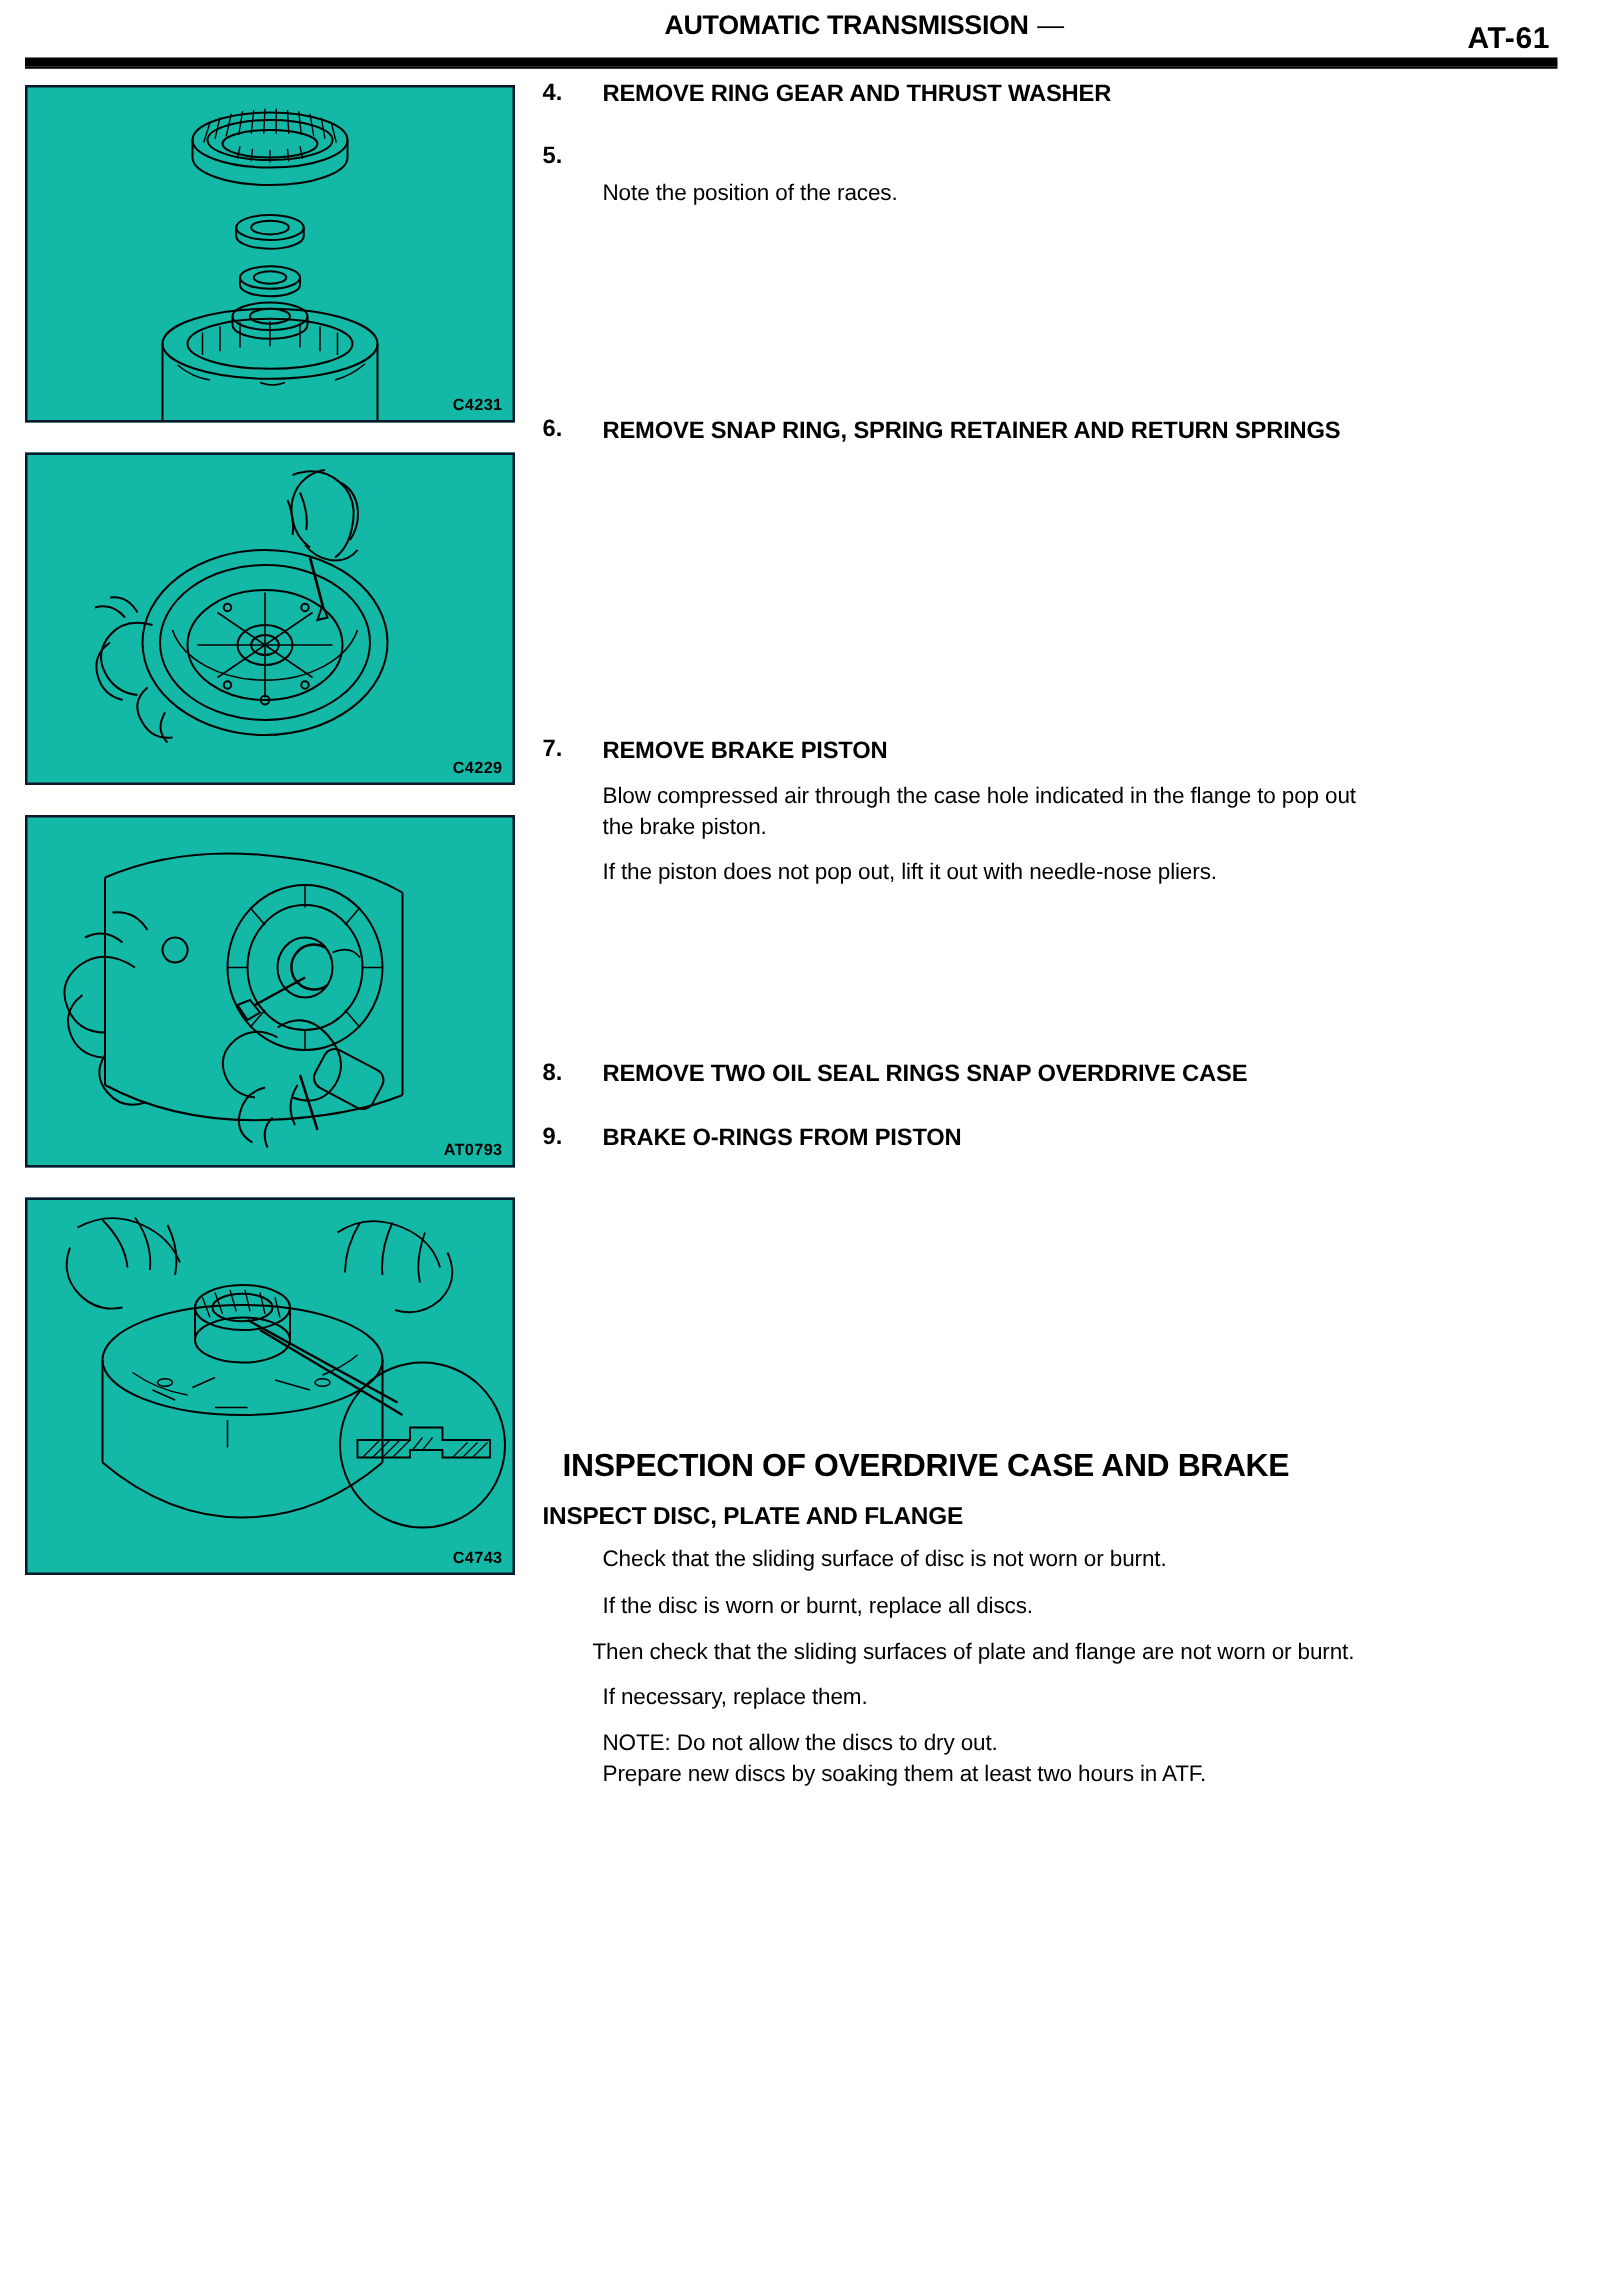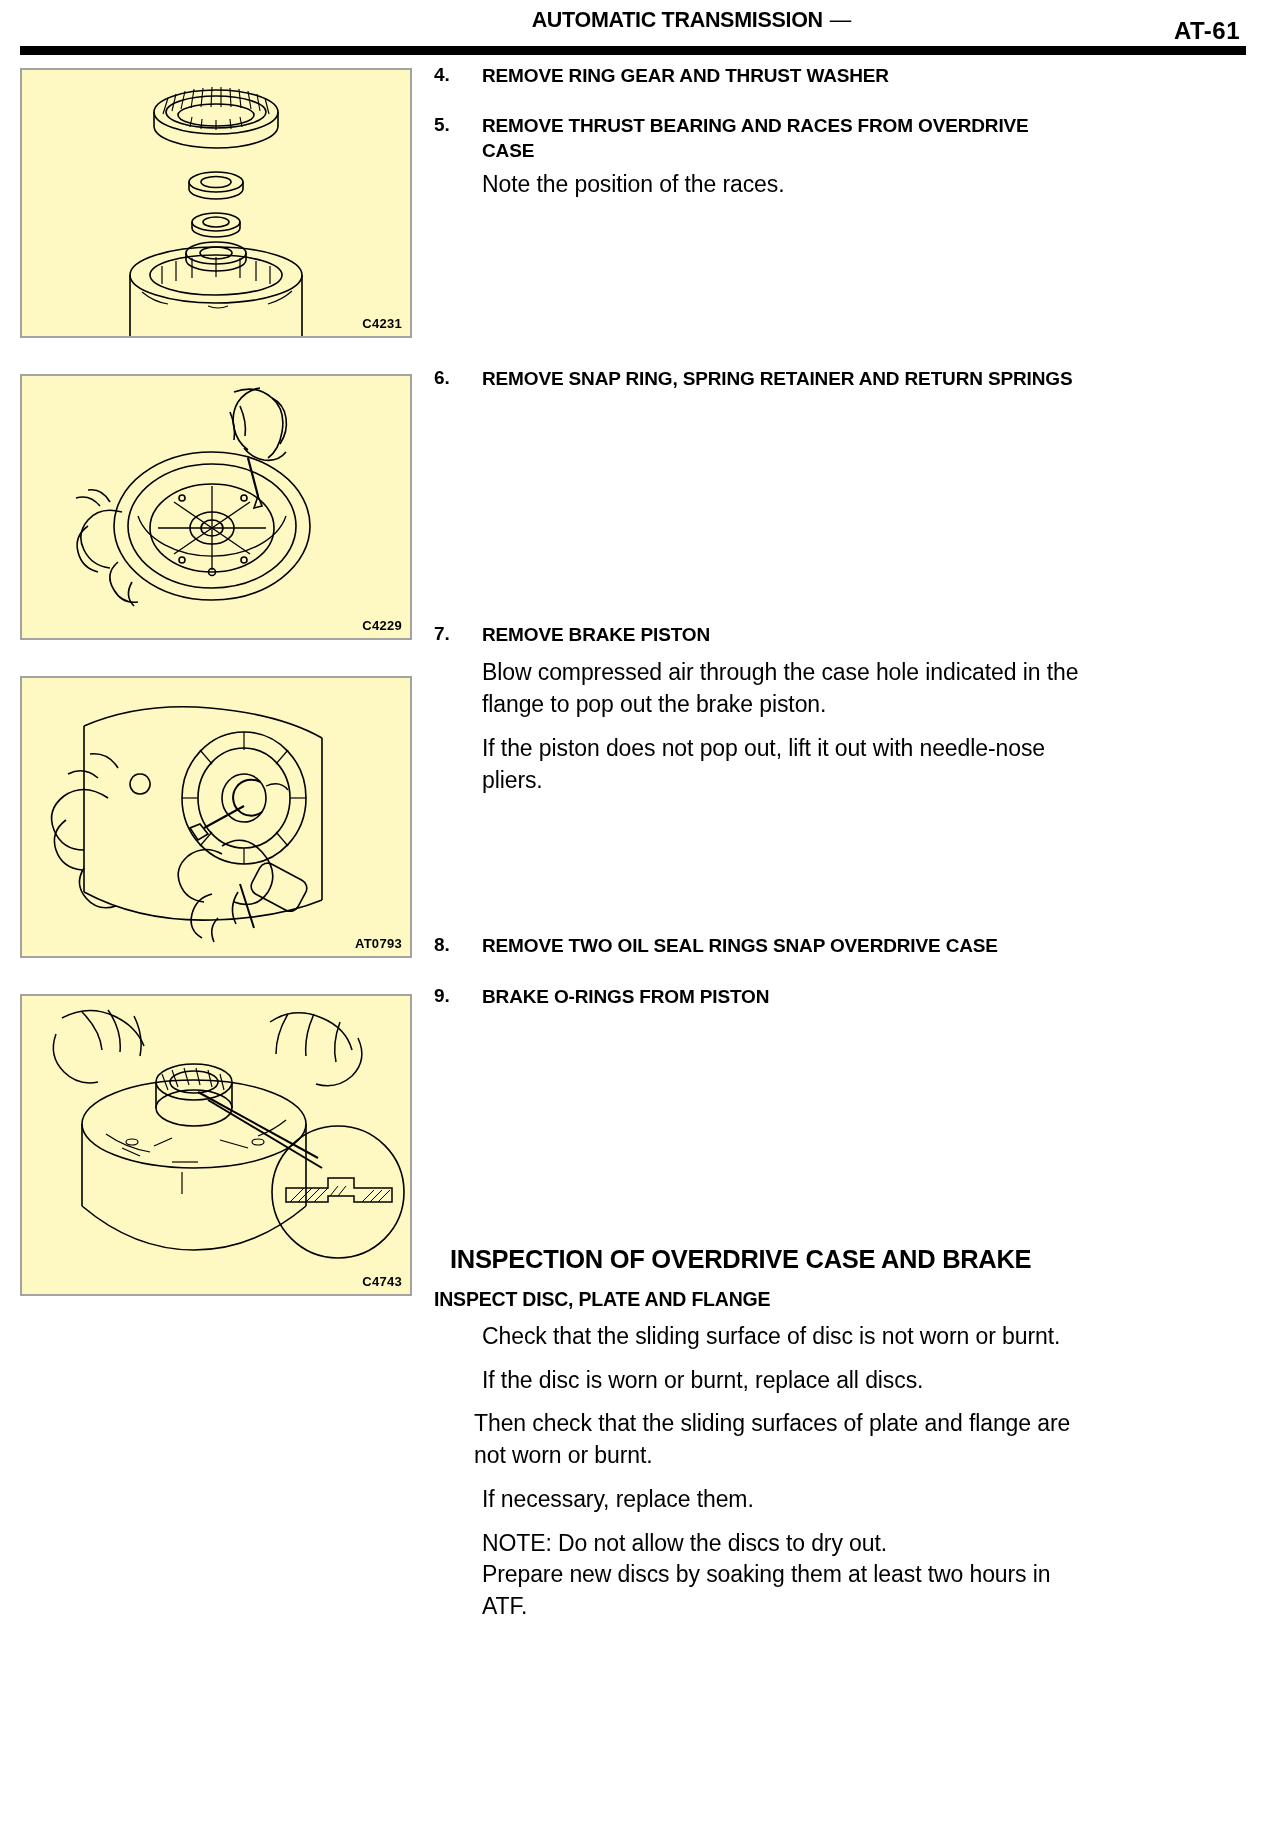--- a/index.html
+++ b/index.html
@@ -24,33 +24,33 @@
   .hdr-rule{position:absolute;left:20px;top:46px;width:1226px;height:7px;
     background:#000;}
   .hdr-rule::after{content:"";position:absolute;left:0;top:7px;
     width:1226px;height:2px;background:#000;}
 
   
   .figcol{position:absolute;left:20px;top:68px;width:392px;}
   .txtcol{position:absolute;left:434px;top:64px;width:812px;}
 
   
-  .figbox{position:relative;border:2px solid #a3a3a3;background:#fef9c3;
-    margin-bottom:36px;overflow:hidden;}
+  .figbox{position:relative;border:2px solid #0f172a;background:#14b8a6;
+    margin-bottom:24px;overflow:hidden;}
   .figbox svg{display:block;}
   .figcode{position:absolute;right:8px;bottom:5px;font-size:13px;
     font-weight:bold;font-family:"Liberation Sans",sans-serif;
     letter-spacing:0.3px;}
 
   
   .step{display:flex;margin-bottom:18px;}
   .step-num{width:48px;flex:0 0 48px;font-size:19px;font-weight:bold;}
   .step-ttl{font-size:19px;font-weight:bold;letter-spacing:-0.15px;
     line-height:1.28;}
-  .para{font-size:23px;line-height:1.38;margin:0 0 12px 48px;
+  .para{font-size:18px;line-height:1.38;margin:0 0 12px 48px;
     letter-spacing:-0.1px;}
   .gap-s{height:8px;}
   .gap-xl{height:110px;}
 
   .sec-h1{font-size:25.5px;font-weight:bold;letter-spacing:-0.3px;
     margin:0 0 14px 16px;}
   .sec-h2{font-size:19.5px;font-weight:bold;letter-spacing:-0.2px;
     margin:0 0 10px 0;}
   .nowrap-blk{white-space:pre-line;}
 </style>
@@ -312,21 +312,20 @@
 
     <div class="step">
       <div class="step-num">4.</div>
       <div class="step-ttl">REMOVE RING GEAR AND THRUST WASHER</div>
     </div>
 
     <div class="gap-s"></div>
 
     <div class="step" style="margin-bottom:6px;">
       <div class="step-num">5.</div>
-      <div class="step-ttl" style="max-width:600px;">REMOVE THRUST BEARING AND RACES FROM OVERDRIVE CASE</div>
     </div>
     <p class="para">Note the position of the races.</p>
 
     <div class="gap-xl" style="height:154px;"></div>
 
     <div class="step">
       <div class="step-num">6.</div>
       <div class="step-ttl" style="max-width:640px;">REMOVE SNAP RING, SPRING RETAINER AND RETURN SPRINGS</div>
     </div>
 

